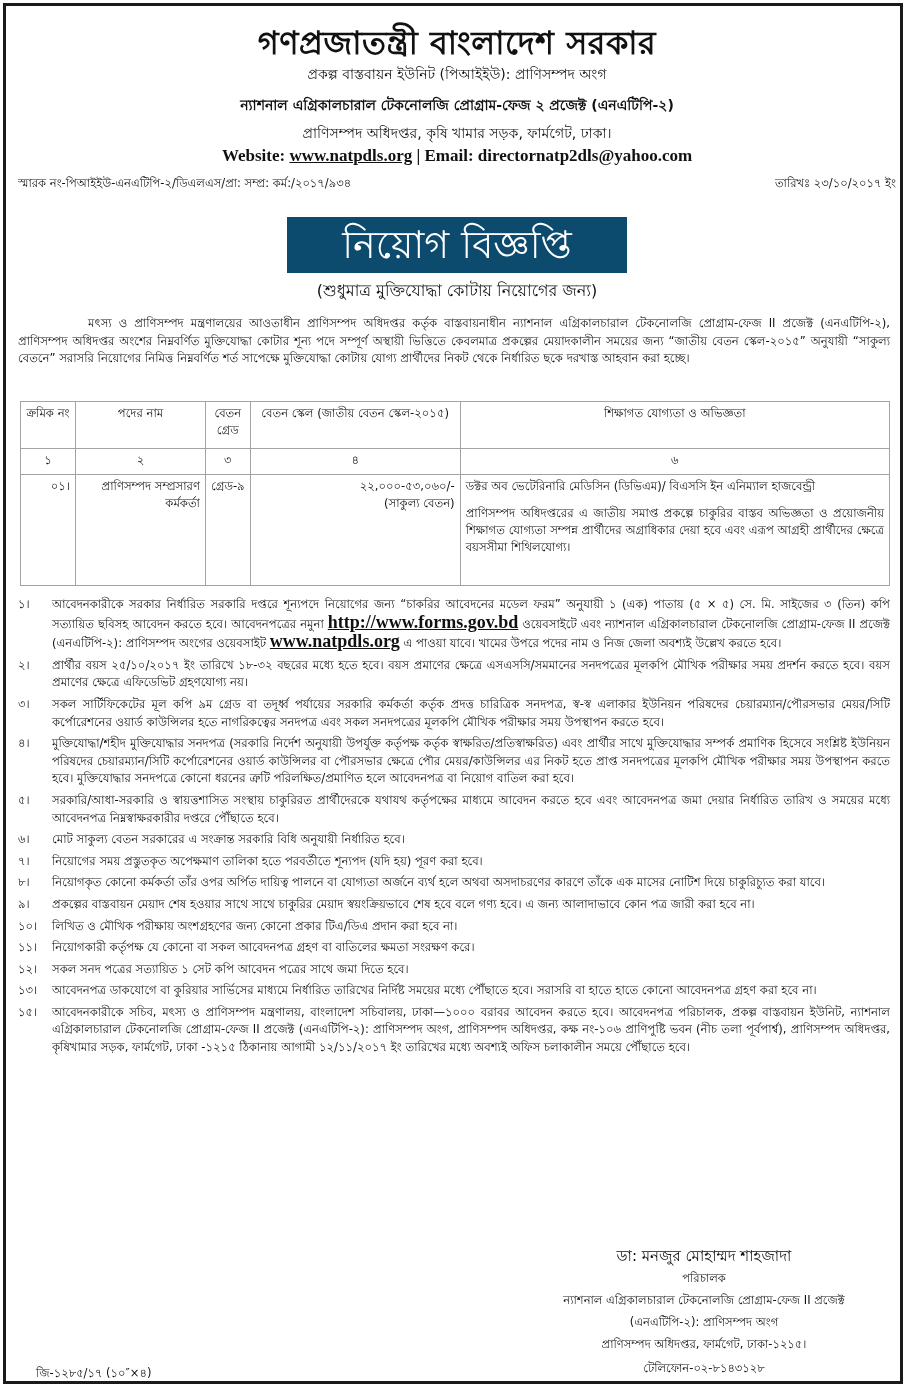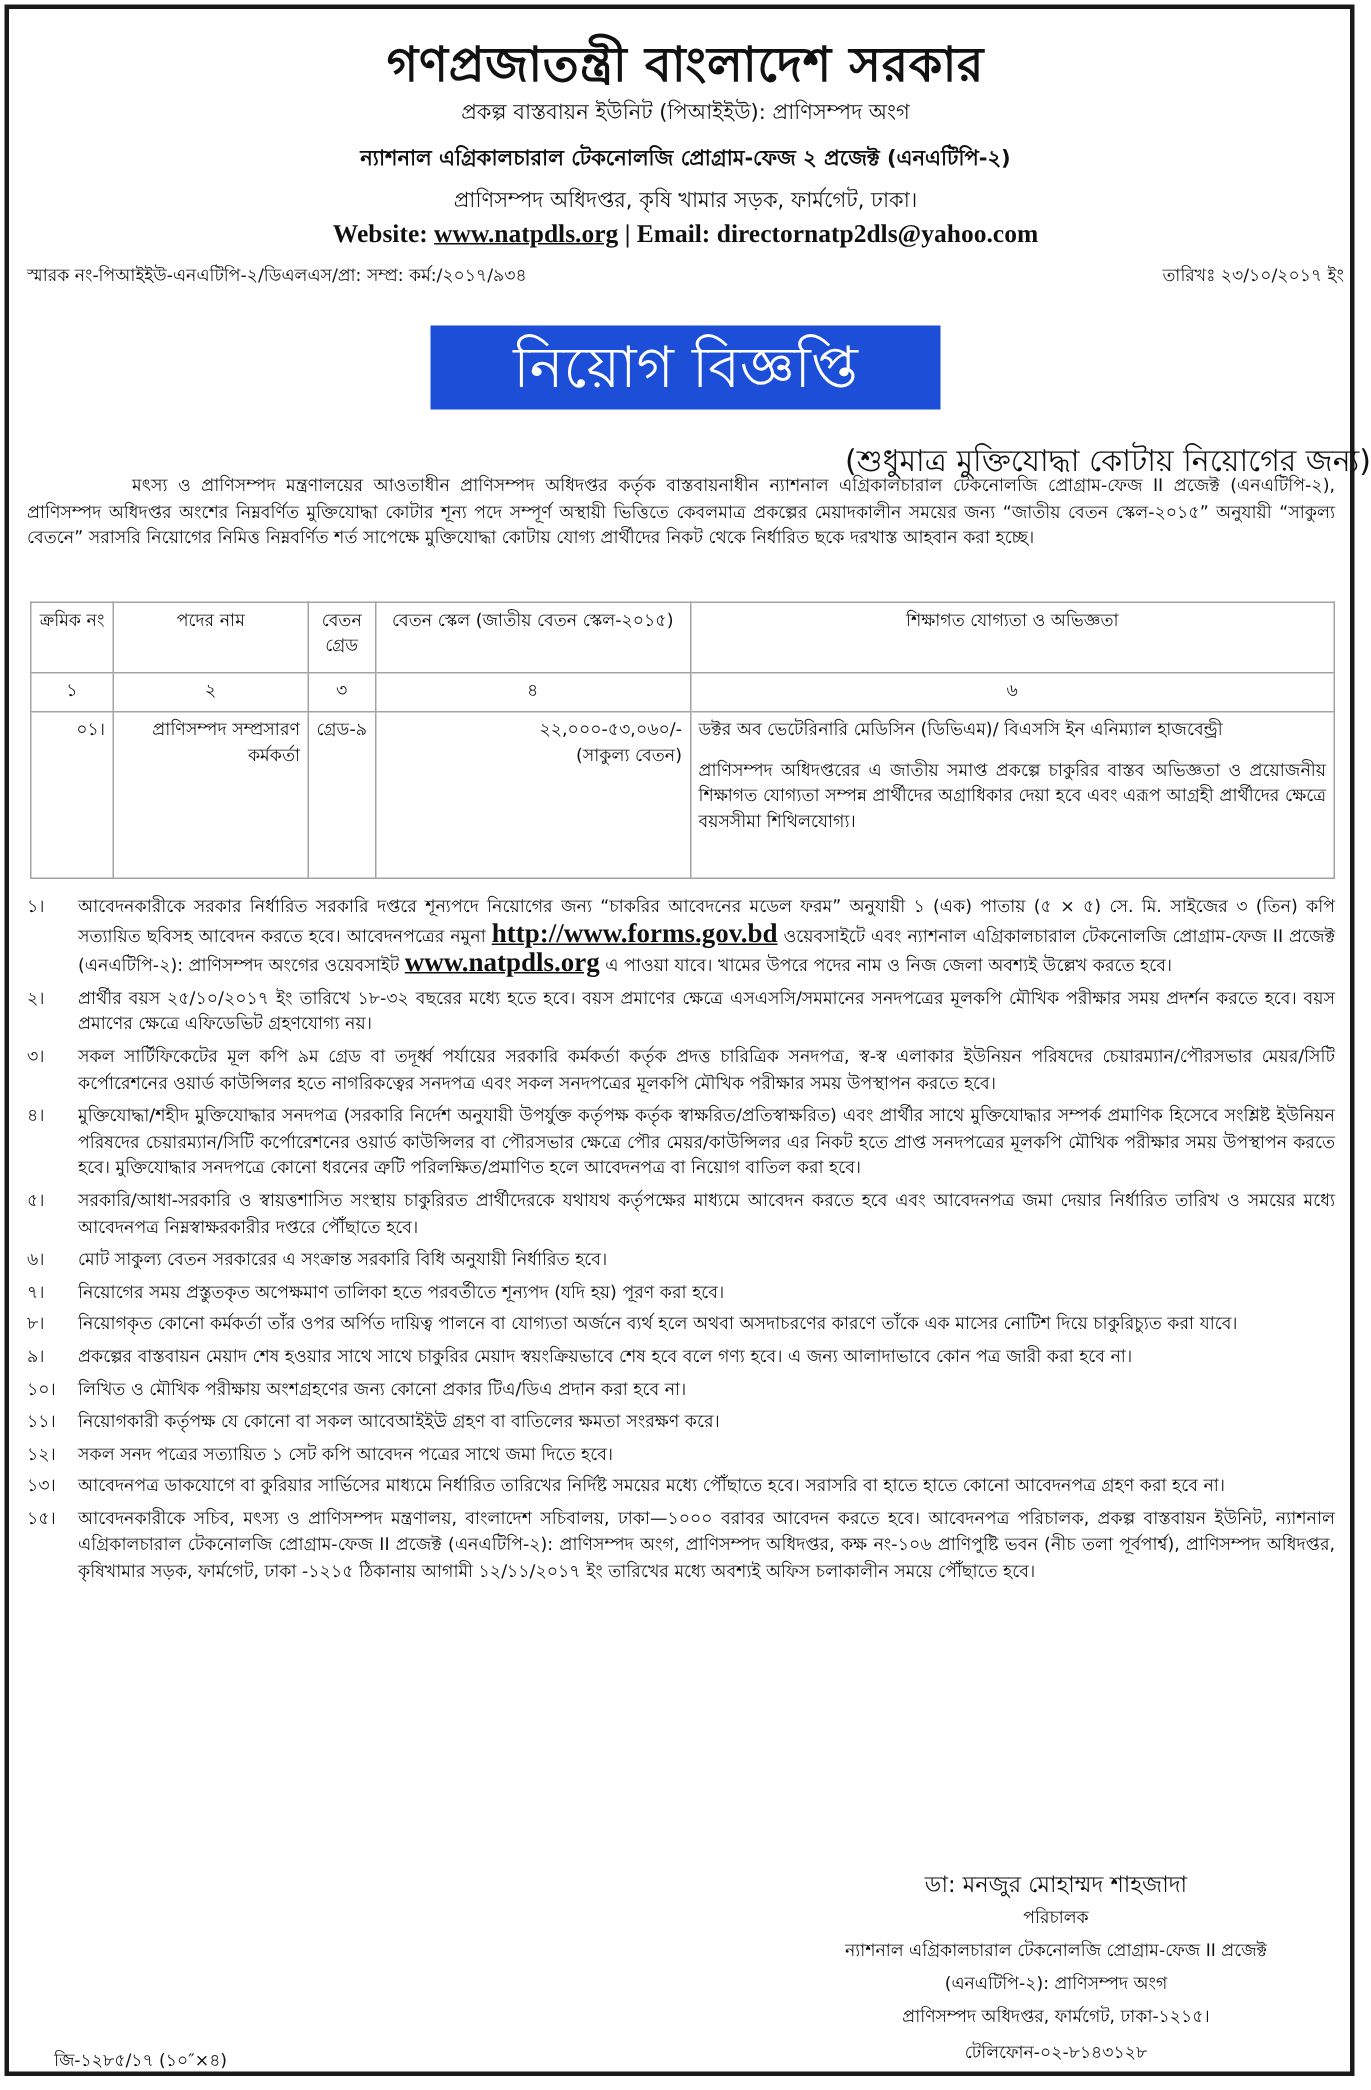--- a/index.html
+++ b/index.html
@@ -10,23 +10,23 @@
   .abs { position:absolute; }
   .center { text-align:center; left:0; right:0; }
   .h1 { top:18px; font-size:32px; font-weight:bold; letter-spacing:0.5px; }
   .h2 { top:63px; font-size:14px; }
   .h3 { top:94px; font-size:14px;font-weight:bold; }
   .h4 { top:122px; font-size:14px; }
   .web { top:146px; font-family:"Liberation Serif",serif; font-size:17px; font-weight:bold; }
   .web u { text-decoration:underline; }
   .memo { left:18px; top:175px; font-size:11.5px; }
   .date { right:18px; top:175px; font-size:11.5px; }
-  .banner { left:287px; top:217px; width:340px; height:56px; background:#1d4ed8; color:#fff;
+  .banner { left:287px; top:217px; width:340px; height:56px; background:#0c4a6e; color:#fff;
             font-size:38px; text-align:center; line-height:56px; }
-  .sub { top:292px; font-size:20px;text-align:right; }
+  .sub { top:278px; font-size:16px; }
   .intro { left:18px; width:872px; top:315px; font-size:11.6px; line-height:17.5px; text-align:justify; text-indent:70px; }
   table.posts { position:absolute; left:20px; top:401px; width:870px; border-collapse:collapse; font-size:11.6px; }
   table.posts td { border:1px solid #a3a3a3; vertical-align:top; padding:3px 5px; }
   table.posts tr.hdr td { text-align:center; height:40px; line-height:17px; }
   table.posts tr.num td { text-align:center; height:16px; }
   table.posts tr.row td { height:104px; line-height:17px; }
   .c { text-align:right; }
   .qual p { margin:0 0 10px 0; text-align:justify; }
   .conds { position:absolute; left:18px; width:872px; top:596px; font-size:11.6px; line-height:17.6px; }
   .cond { display:flex; margin-bottom:4px; }
@@ -133,21 +133,21 @@
   <div class="cond">
       <span class="n">৯।</span>
       <span class="t">প্রকল্পের বাস্তবায়ন মেয়াদ শেষ হওয়ার সাথে সাথে চাকুরির মেয়াদ স্বয়ংক্রিয়ভাবে শেষ হবে বলে গণ্য হবে। এ জন্য আলাদাভাবে কোন পত্র জারী করা হবে না।</span>
     </div>
   <div class="cond">
       <span class="n">১০।</span>
       <span class="t">লিখিত ও মৌখিক পরীক্ষায় অংশগ্রহণের জন্য কোনো প্রকার টিএ/ডিএ প্রদান করা হবে না।</span>
     </div>
   <div class="cond">
       <span class="n">১১।</span>
-      <span class="t">নিয়োগকারী কর্তৃপক্ষ যে কোনো বা সকল আবেআইইউ্র গ্রহণ বা বাতিলের ক্ষমতা সংরক্ষণ করে।</span>
+      <span class="t">নিয়োগকারী কর্তৃপক্ষ যে কোনো বা সকল আবেদনপত্র গ্রহণ বা বাতিলের ক্ষমতা সংরক্ষণ করে।</span>
     </div>
   <div class="cond">
       <span class="n">১২।</span>
       <span class="t">সকল সনদ পত্রের সত্যায়িত ১ সেট কপি আবেদন পত্রের সাথে জমা দিতে হবে।</span>
     </div>
   <div class="cond">
       <span class="n">১৩।</span>
       <span class="t">আবেদনপত্র ডাকযোগে বা কুরিয়ার সার্ভিসের মাধ্যমে নির্ধারিত তারিখের নির্দিষ্ট সময়ের মধ্যে পৌঁছাতে হবে। সরাসরি বা হাতে হাতে কোনো আবেদনপত্র গ্রহণ করা হবে না।</span>
     </div>
   <div class="cond">

